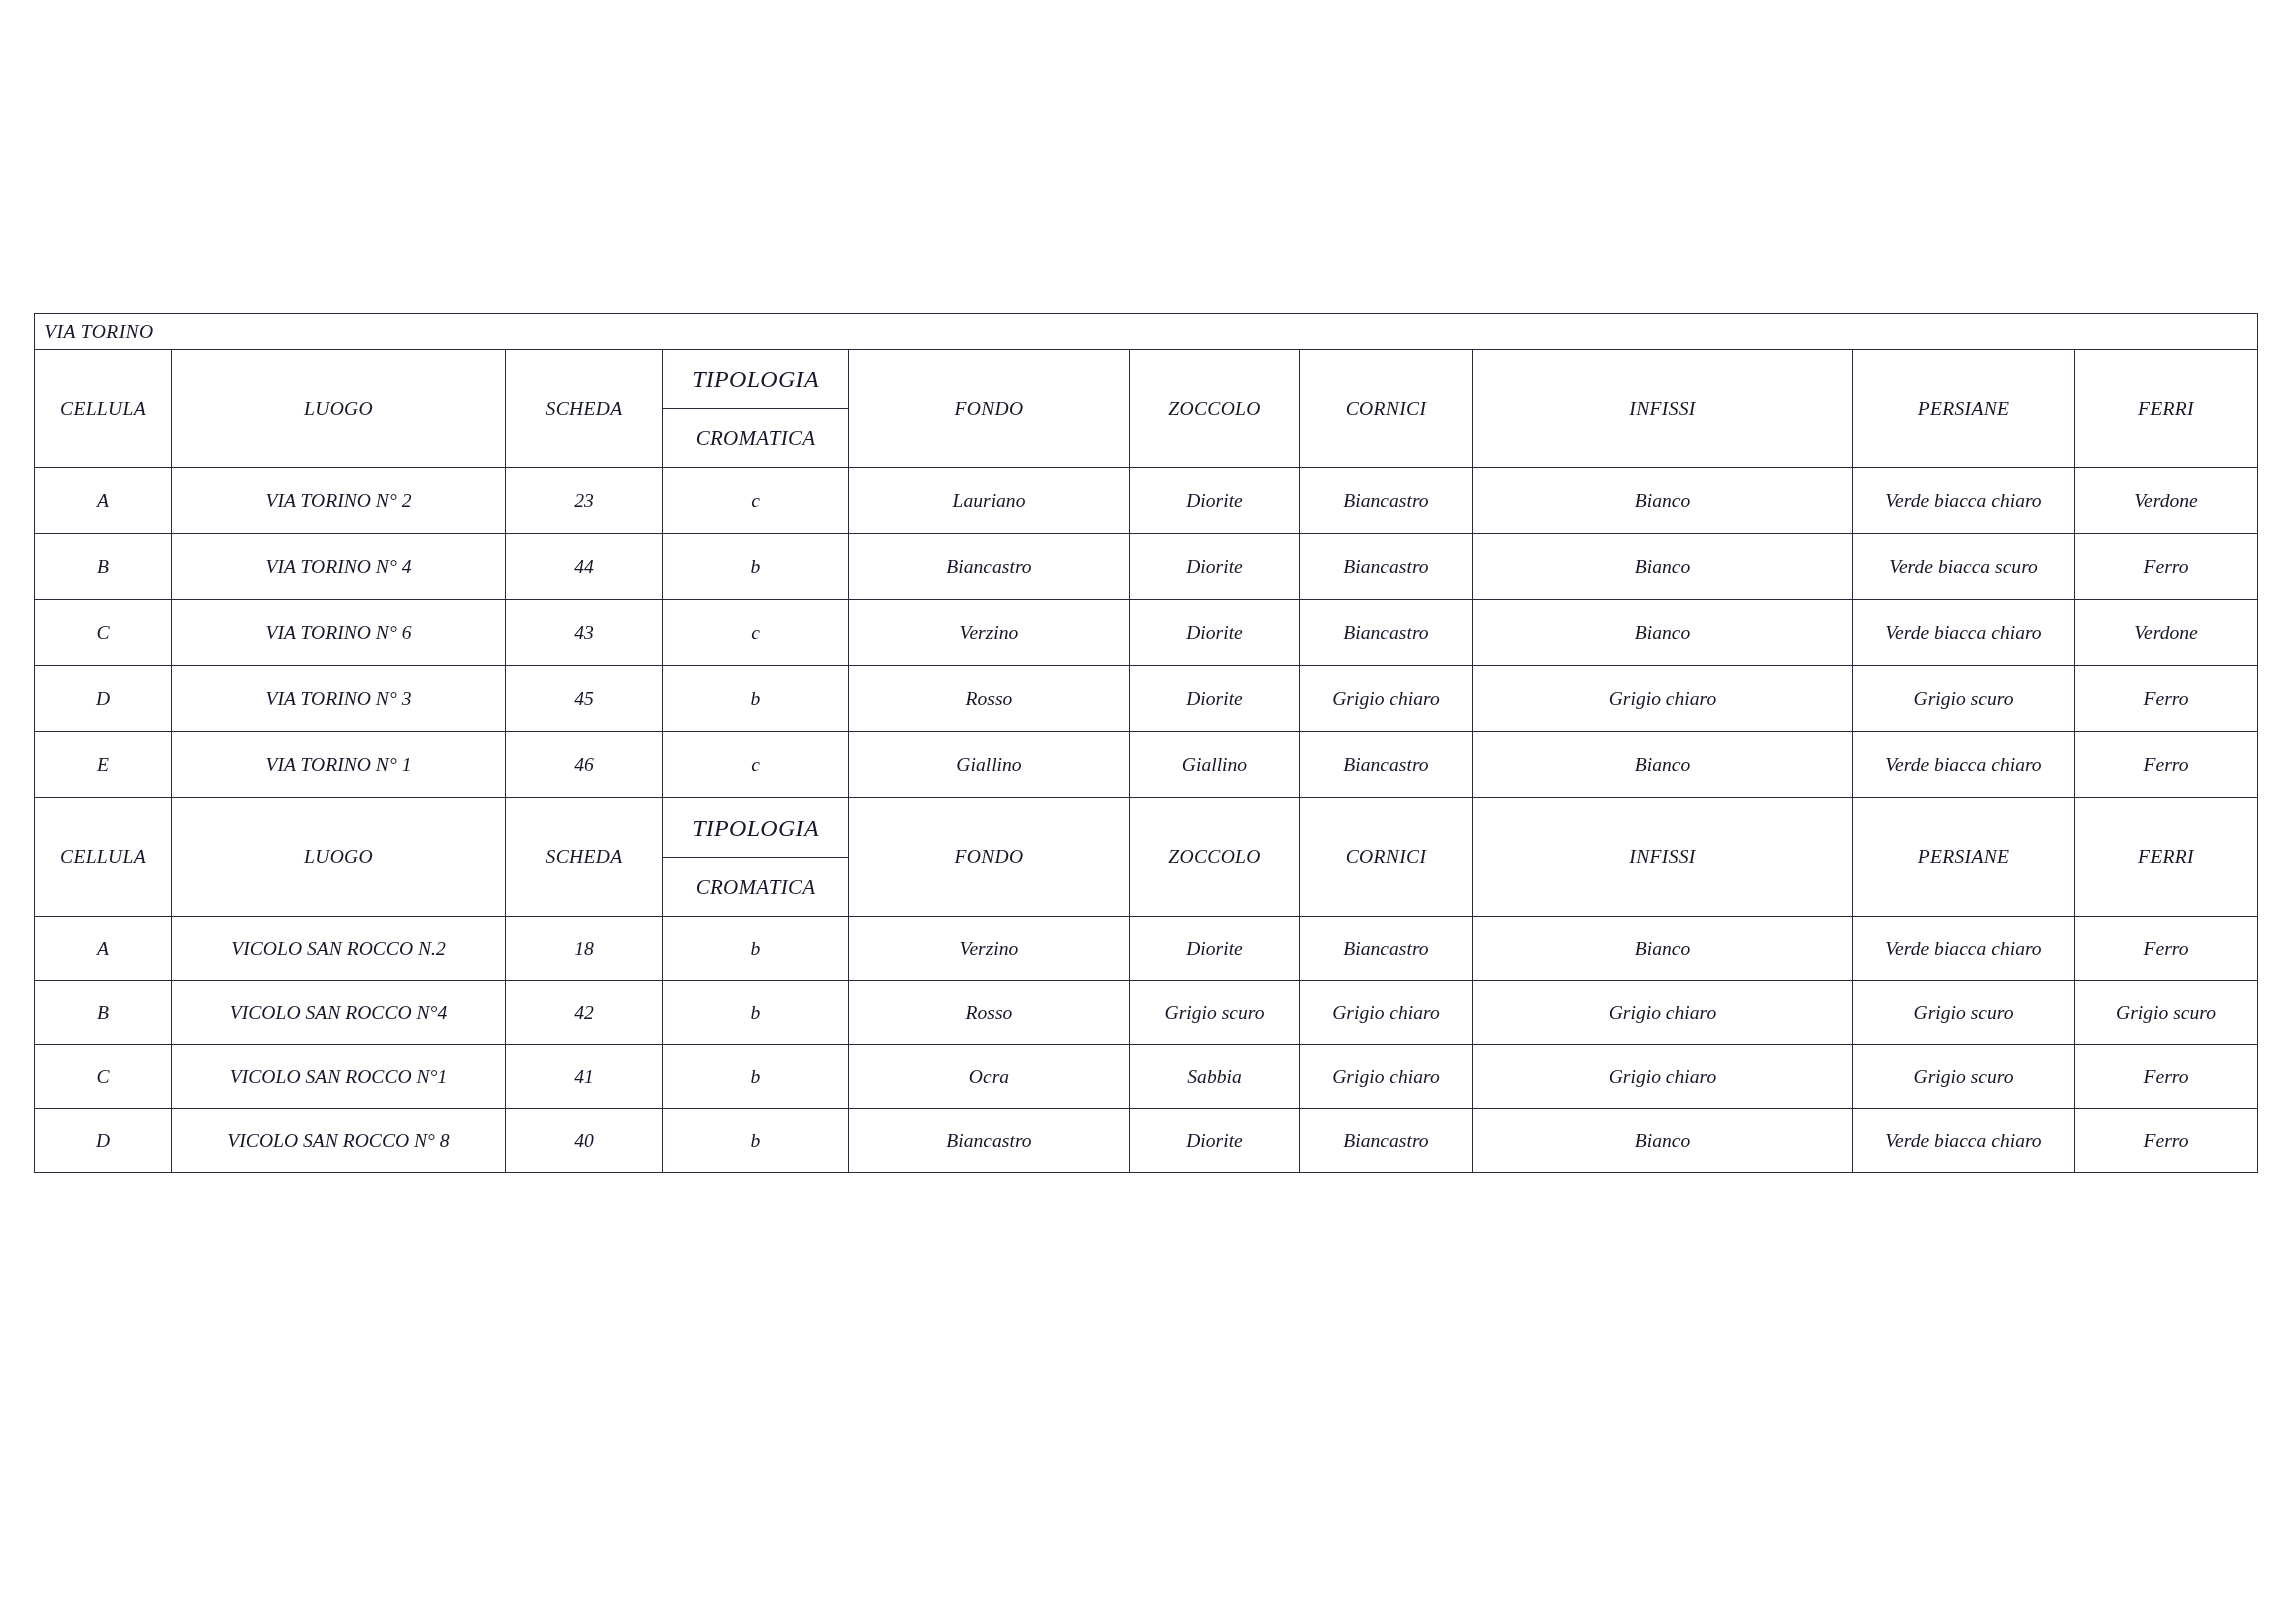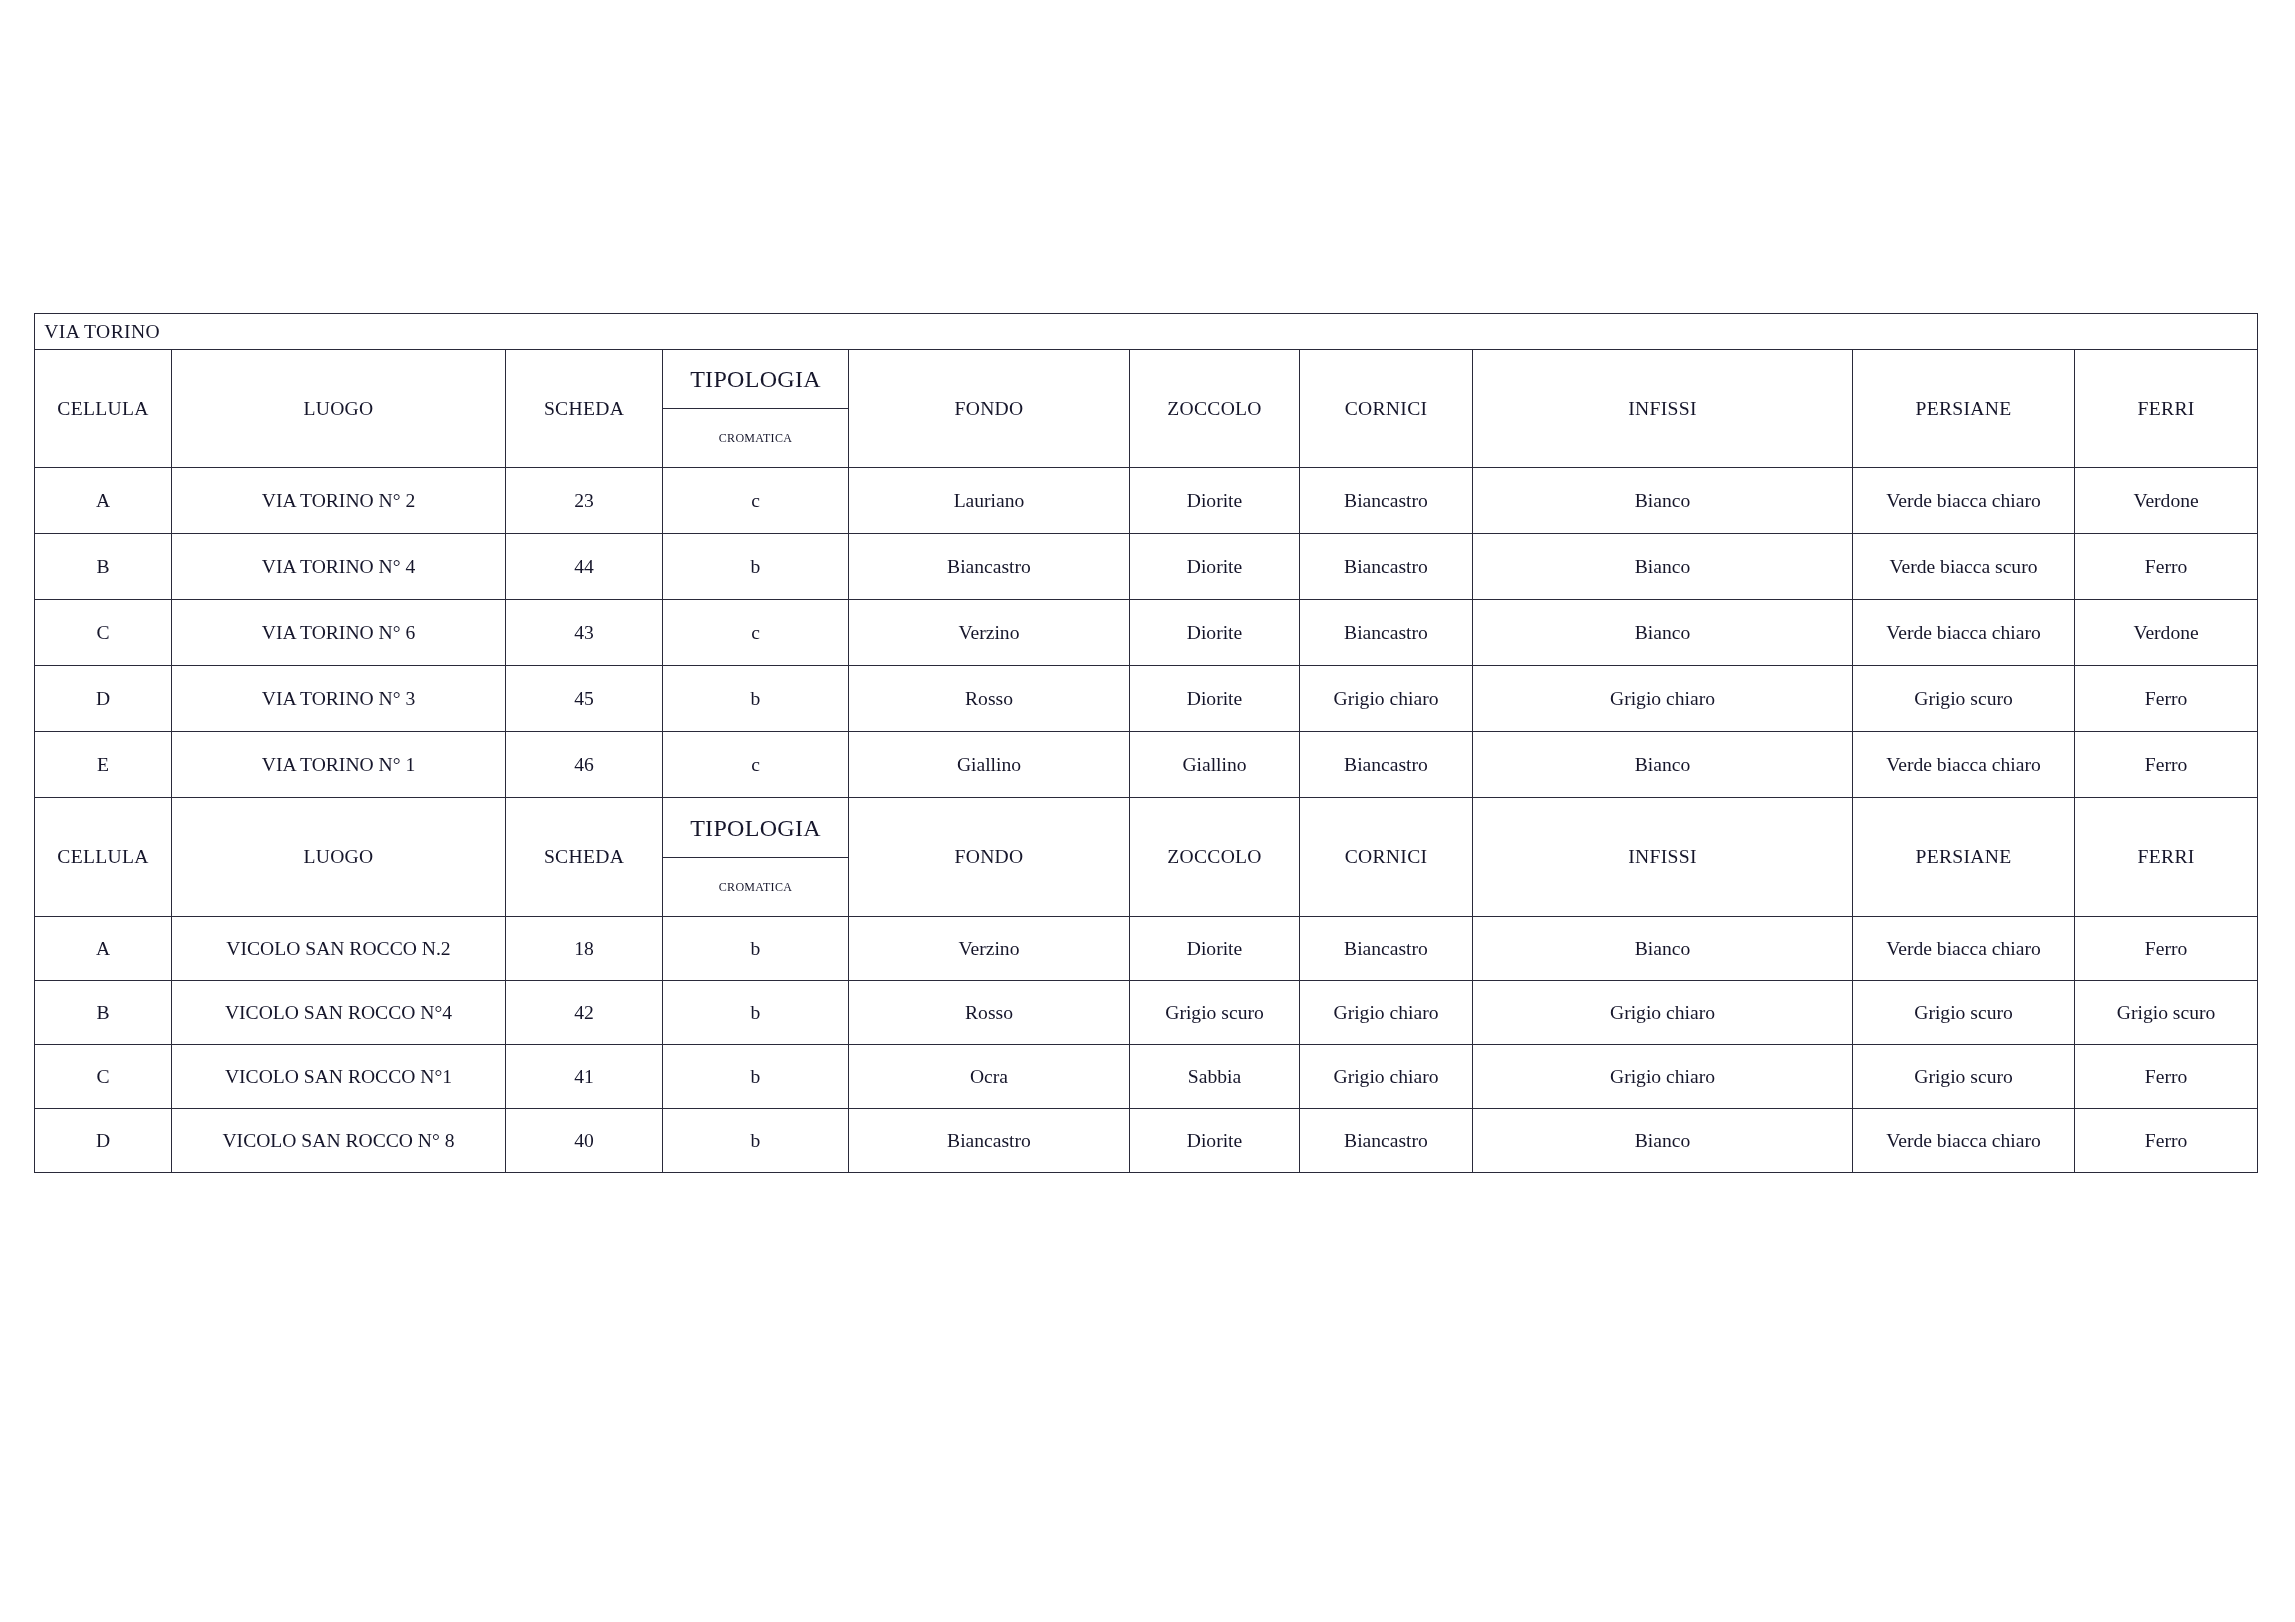--- a/index.html
+++ b/index.html
@@ -18,20 +18,21 @@
   .page {
     position: absolute;
     left: 34px;
     top: 313px;
     width: 2225px;
   }
   table.sheet {
     border-collapse: collapse;
     table-layout: fixed;
     width: 1770px;
+    font-style: italic;
   }
   table.sheet td, table.sheet th {
     border: 1.3px solid #2a2a3a;
     font-weight: normal;
     font-size: 19.6px;
     text-align: center;
     vertical-align: middle;
     padding: 0 2.6px;
     overflow: hidden;
     white-space: nowrap;
@@ -65,21 +66,21 @@
   }
   .tipo-split .t-top {
     height: 58px;
     line-height: 58px;
     border-bottom: 1.3px solid #2a2a3a;
     font-size: 24px;
   }
   .tipo-split .t-bot {
     height: 58px;
     line-height: 58px;
-    font-size: 12px;
+    font-size: 21px;
   }
   .col-cellula { width: 137px; }
   .col-luogo { width: 334px; }
   .col-scheda { width: 157px; }
   .col-tipo { width: 186px; }
   .col-fondo { width: 281px; }
   .col-zoccolo { width: 170px; }
   .col-cornici { width: 173px; }
   .col-infissi { width: 380px; }
   .col-persiane { width: 222px; }

